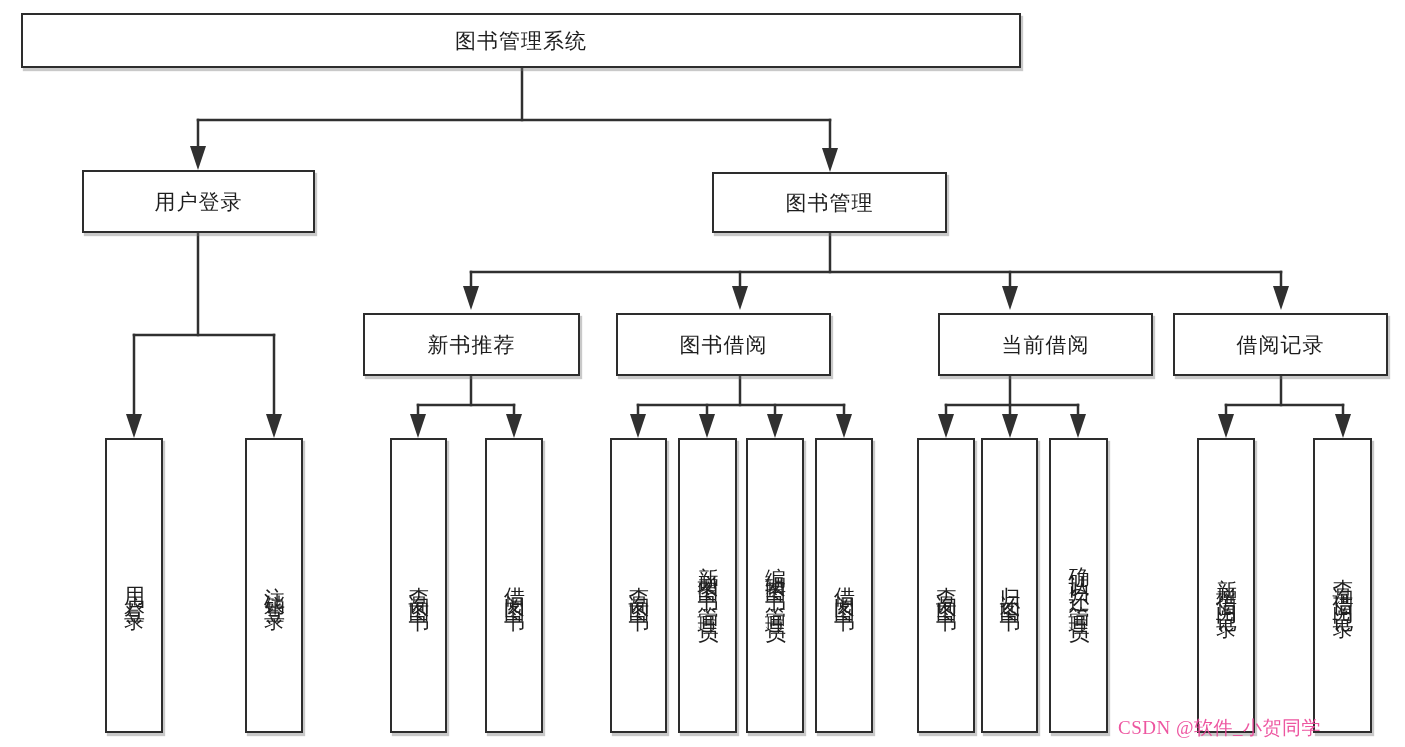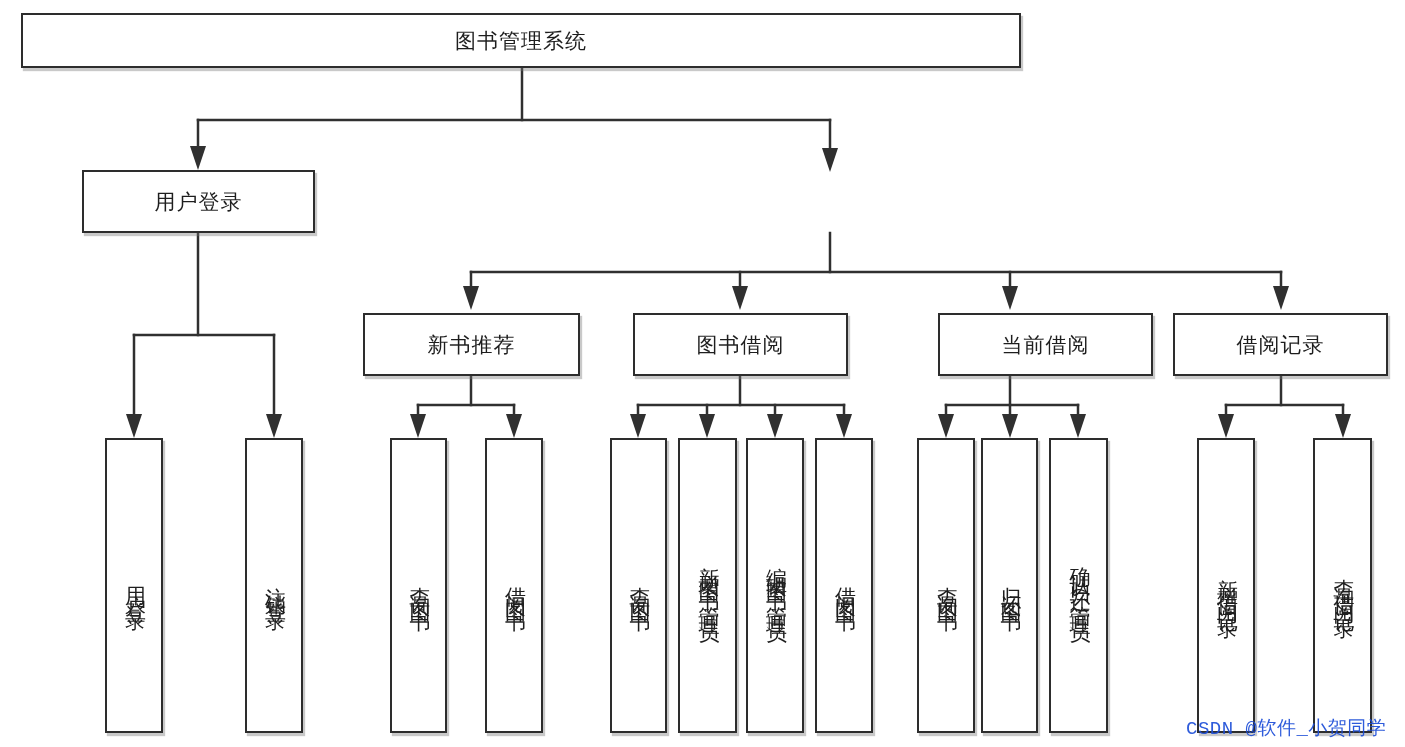--- a/index.html
+++ b/index.html
@@ -1,20 +1,20 @@
 <!DOCTYPE html>
 <html><head>
 <meta charset="utf-8">
 <style>
   html,body{margin:0;padding:0;background:#ffffff;}
   #stage{
     position:relative;
     width:1405px;height:747px;
     background:#ffffff;
-    font-family:Liberation Mono, monospace;
+    font-family:Liberation Serif, serif;
     overflow:hidden;
   }
   #connectors{position:absolute;left:0;top:0;z-index:1;}
   .node{
     position:absolute;
     background:#ffffff;
     border:2.5px solid #2d2d2d;
     box-shadow:2px 3px 1px rgba(120,120,120,0.40);
     display:flex;align-items:center;justify-content:center;
     z-index:2;box-sizing:border-box;
@@ -24,22 +24,22 @@
   }
   .vlabel{
     writing-mode:vertical-rl;
     text-orientation:mixed;
     font-size:21px;color:#1e1e1e;
     letter-spacing:8px;
     line-height:1;
     white-space:nowrap;
   }
   #watermark{
-    position:absolute;left:1186px;top:715px;
-    font-size:19px;color:#1d4ed8;opacity:0.92;
+    position:absolute;left:1118px;top:715px;
+    font-size:19px;color:#ec4899;opacity:0.92;
     white-space:nowrap;z-index:5;letter-spacing:0.5px;
   }
 </style>
 </head>
 <body>
 
 <div id="stage">
 
   <svg id="connectors" width="1405" height="747" viewBox="0 0 1405 747">
     <g stroke="#303030" stroke-width="2.5" stroke-linecap="square" fill="none">
@@ -106,25 +106,28 @@
     </g>
   </svg>
 
   <div class="node" style="left:21px;top:13px;width:1000px;height:55px;">
     <span class="hlabel">图书管理系统</span>
   </div>
 
   <div class="node" style="left:82px;top:170px;width:233px;height:63px;">
     <span class="hlabel">用户登录</span>
   </div>
+  <div class="node" style="left:712px;top:172px;width:235px;height:61px;">
+    <span class="hlabel">图书管理</span>
+  </div>
 
   <div class="node" style="left:363px;top:313px;width:217px;height:63px;justify-content:center;">
     <span class="hlabel">新书推荐</span>
   </div>
-  <div class="node" style="left:633px;top:313px;width:215px;height:63px;">
+  <div class="node" style="left:616px;top:313px;width:215px;height:63px;">
     <span class="hlabel">图书借阅</span>
   </div>
   <div class="node" style="left:903px;top:313px;width:215px;height:63px;margin-left:35px;">
     <span class="hlabel">当前借阅</span>
   </div>
   <div class="node" style="left:1173px;top:313px;width:215px;height:63px;">
     <span class="hlabel">借阅记录</span>
   </div>
 
   <div class="node" style="left:105px;top:438px;width:58px;height:295px;">

